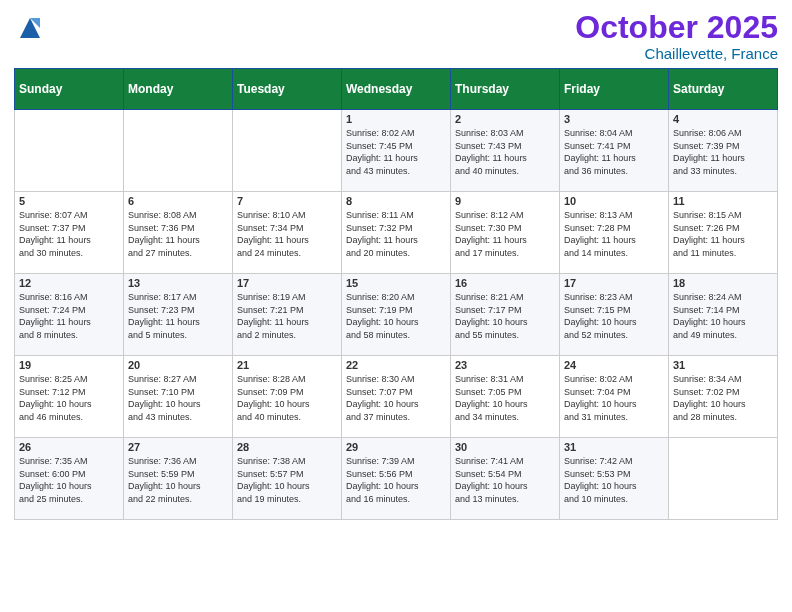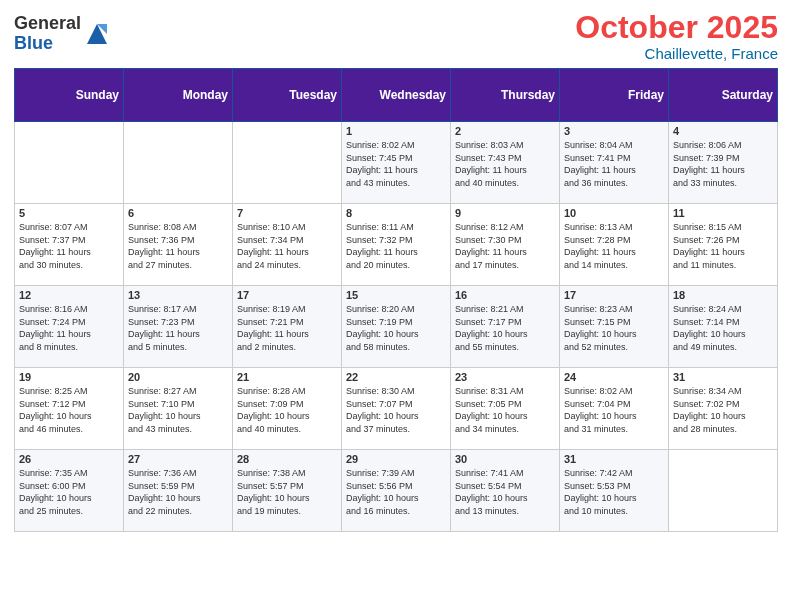--- a/index.html
+++ b/index.html
@@ -45,39 +45,39 @@
       width: 28px;
       height: 28px;
       margin-left: 2px;
     }
     .title-block {
       text-align: right;
     }
     .cal-title {
       font-size: 32px;
       font-weight: bold;
-      color: #ef4444;
+      color: #6d28d9;
       line-height: 1.1;
     }
     .cal-subtitle {
       font-size: 15px;
       color: #0369a1;
     }
     table {
       width: 100%;
       border-collapse: collapse;
       table-layout: fixed;
     }
     thead th {
-      background-color: #4c1d95;
+      background-color: #15803d;
       color: #fff;
       font-size: 12px;
       font-weight: bold;
-      padding: 19px 4px;
-      text-align: right;
+      padding: 13px 4px;
+      text-align: left;
       border: 1px solid #1a4f99;
     }
     tbody td {
       vertical-align: top;
       border: 1px solid #ccc;
       padding: 3px 4px;
       font-size: 9.5px;
       color: #333;
       height: 82px;
       background: #fff;
@@ -99,24 +99,20 @@
     .empty-cell {
       background: #fff !important;
     }
   </style>
 </head>
 <body>
 
 <div class="page">
   <div class="header">
     <div class="logo">
-      <div class="logo-text">
-        <span class="logo-general">General</span>
-        <span class="logo-blue">Blue</span>
-      </div>
       <svg class="logo-icon" viewBox="0 0 28 28">
         <polygon points="4,24 14,4 24,24" fill="#1a5fa8"></polygon>
         <polygon points="14,4 24,4 24,14" fill="#5599dd"></polygon>
       </svg>
     </div>
     <div class="title-block">
       <div class="cal-title">October 2025</div>
       <div class="cal-subtitle">Chaillevette, France</div>
     </div>
   </div>

